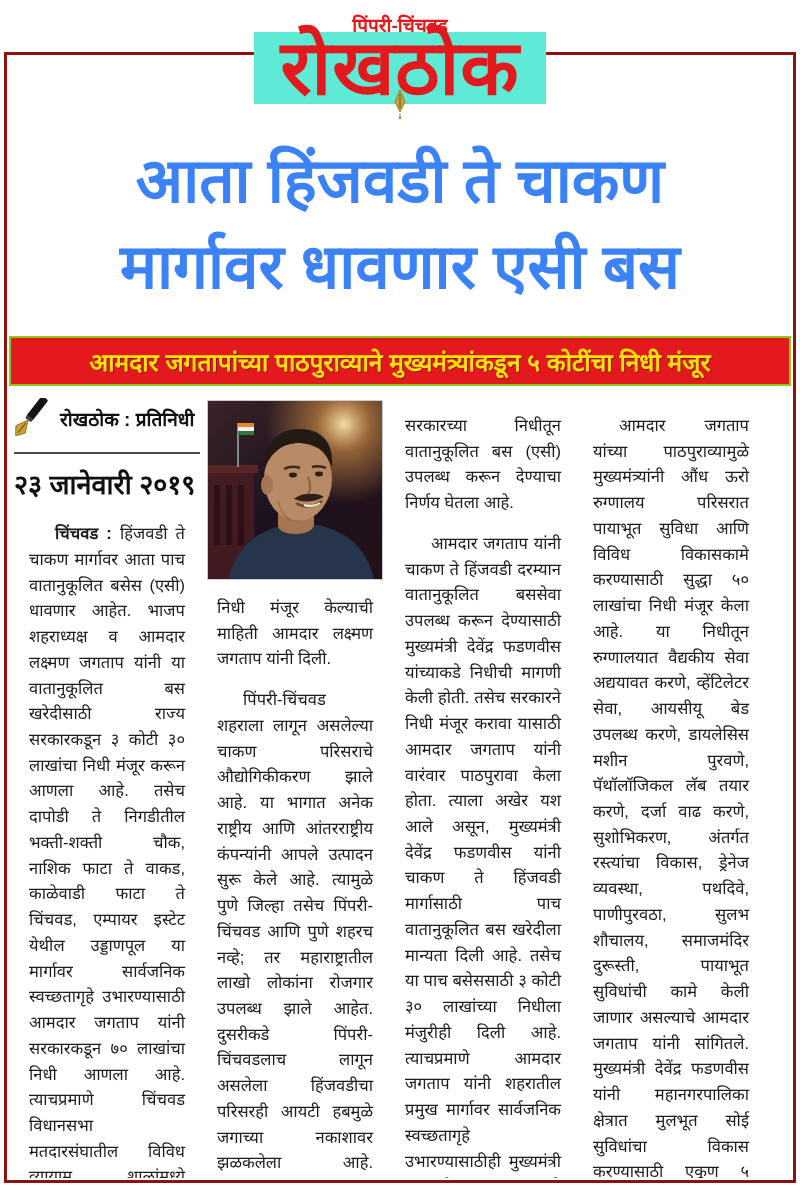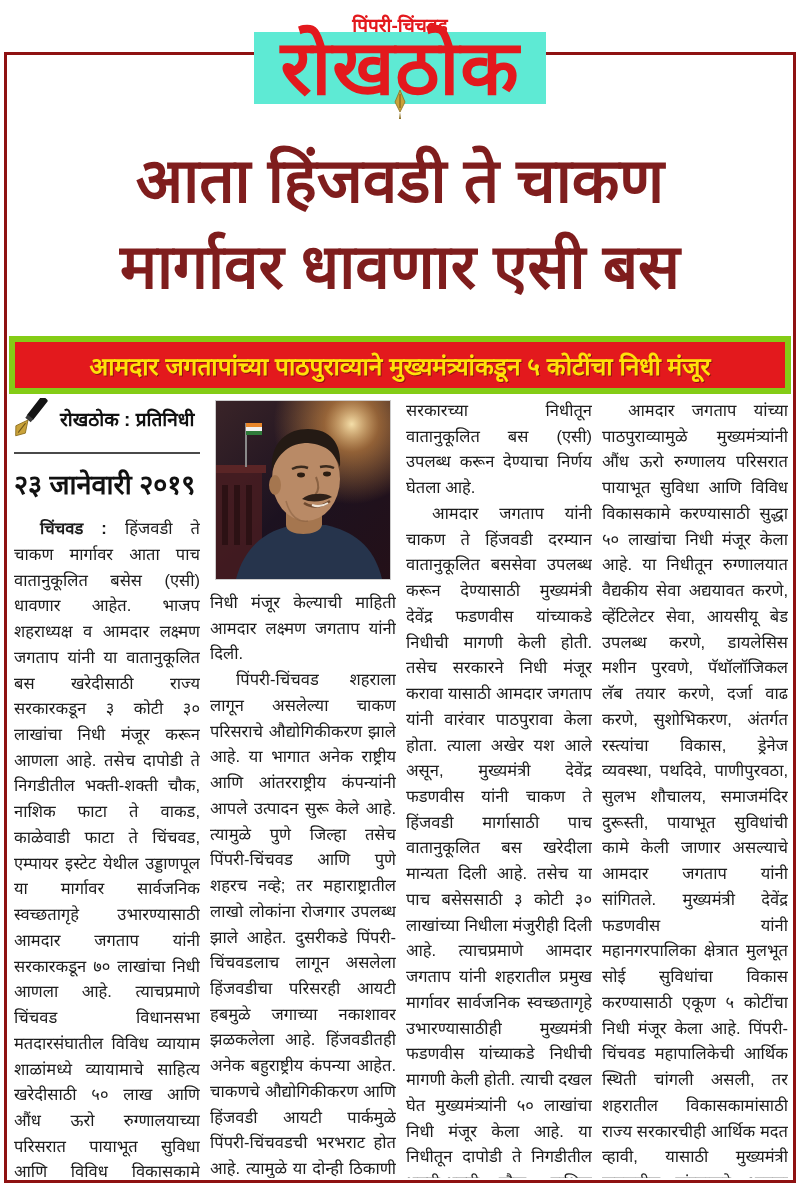--- a/index.html
+++ b/index.html
@@ -25,49 +25,49 @@
     color:#e3191d;font-weight:900;font-size:76px;letter-spacing:1px;
     position:relative;z-index:3;margin-top:-6px;
   }
   .nib-wrap{display:block;height:0;position:relative;top:-14px;z-index:4;}
   .tagline{
     display:block;color:#1d1d1d;font-weight:bold;font-size:21px;margin-top:2px;
   }
   
   .headline{
     position:absolute;top:138px;left:10px;right:10px;text-align:center;
-    color:#7f1d1d;font-weight:900;line-height:1.38;font-size:62px;
+    color:#3b82f6;font-weight:900;line-height:1.38;font-size:62px;
     letter-spacing:0;
   }
   
   .banner{
     position:absolute;left:9px;right:9px;top:336px;height:46px;
-    background:#e3191d;border:6px solid #84cc16;
+    background:#e3191d;border:2px solid #84cc16;
     display:flex;align-items:center;justify-content:center;
   }
   .banner span{
     color:#ffe10a;font-weight:bold;font-size:24.5px;white-space:nowrap;
     text-shadow:1px 1px 0 #8e1112;
   }
   
   .body{
     position:absolute;left:14px;top:392px;width:774px;height:786px;
-    display:flex;gap:10px;
+    display:flex;gap:2px;
   }
   .col{
     width:186px;height:100%;overflow:hidden;
     font-size:16.5px;line-height:1.56;color:#1c1c1c;text-align:justify;
   }
   .byline-row{display:flex;align-items:center;gap:6px;margin-top:6px;}
   .byline-pen{flex:0 0 40px;height:44px;position:relative;left:-6px;}
   .byline-text{font-weight:bold;font-size:19px;white-space:nowrap;color:#111;}
   .byline-rule{border:none;border-top:2.5px solid #4a4a4a;margin:10px 0 10px 0;}
   .date-line{font-weight:bold;font-size:27px;margin:4px 0 10px 0;color:#111;}
   .lead{font-weight:bold;}
-  p.para{margin:0;}
+  p.para{margin:15px;}
   p.indent{text-indent:26px;}
   .photo{
     width:174px;height:178px;margin:8px auto 10px auto;display:block;
     border:1px solid #cccccc;background:#16101a;
   }
   .spacer-top{height:6px;}
 </style>
 </head>
 <body>
 

